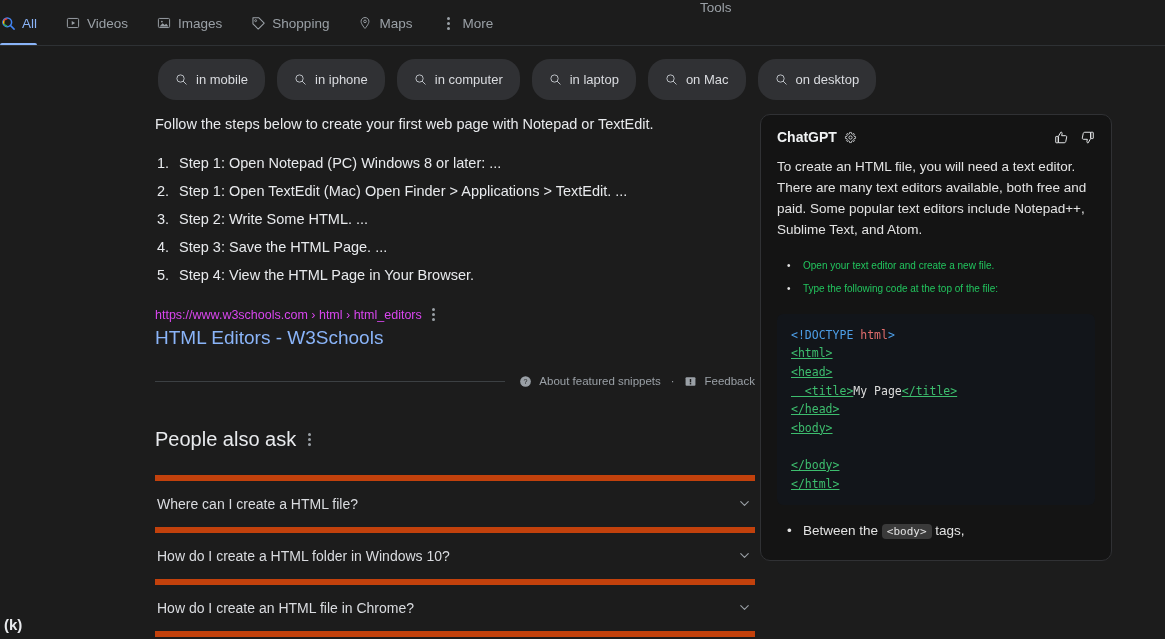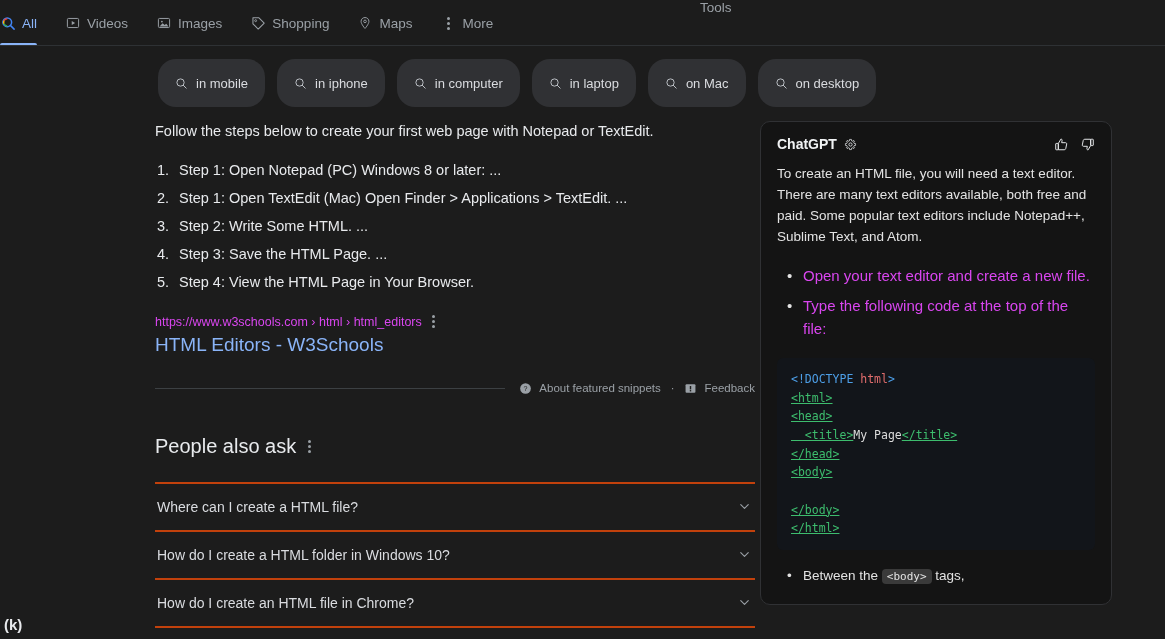--- a/index.html
+++ b/index.html
@@ -64,21 +64,21 @@
   
   #chiprow {
     display: flex;
     gap: 12px;
     padding: 13px 0 0 158px;
   }
   .chip {
     display: inline-flex;
     align-items: center;
     gap: 8px;
-    height: 48px;
+    height: 41px;
     padding: 0 17px;
     border-radius: 18px;
     background: #303134;
     color: #dadce0;
     font-size: 13px;
     white-space: nowrap;
     cursor: pointer;
   }
   .chip svg { display:block; }
 
@@ -172,21 +172,21 @@
     gap: 12px;
     margin-top: 40px;
     margin-bottom: 24px;
   }
   #paa-title { font-size: 20px; color: #e8eaed; }
 
   .paa-item {
     display: flex;
     align-items: center;
     justify-content: space-between;
-    border-top: 2px solid #c2410c;
+    border-top: 6px solid #c2410c;
     padding: 14px 2px 14px 2px;
     font-size: 14px;
     color: #dadce0;
     cursor: pointer;
   }
   .chev { width: 18px; height: 18px; display:flex; align-items:center; justify-content:center; }
 
   #paa-foot {
     display: flex;
     align-items: center;
@@ -214,23 +214,23 @@
   .thumb { margin-left: 11px; display:flex; cursor:pointer; }
 
   #gpt-para {
     font-size: 13.5px;
     line-height: 1.55;
     color: #e3e3e3;
     margin-bottom: 13px;
   }
   #gpt-bullets { list-style: none; margin-bottom: 14px; }
   #gpt-bullets li {
-    font-size: 15px;
+    font-size: 10px;
     line-height: 1.5;
-    color: #d946ef;
+    color: #22c55e;
     padding: 4px 0 4px 26px;
     position: relative;
   }
   #gpt-bullets li::before {
     content: "\2022";
     position: absolute;
     left: 10px;
     color: #e3e3e3;
   }
 

